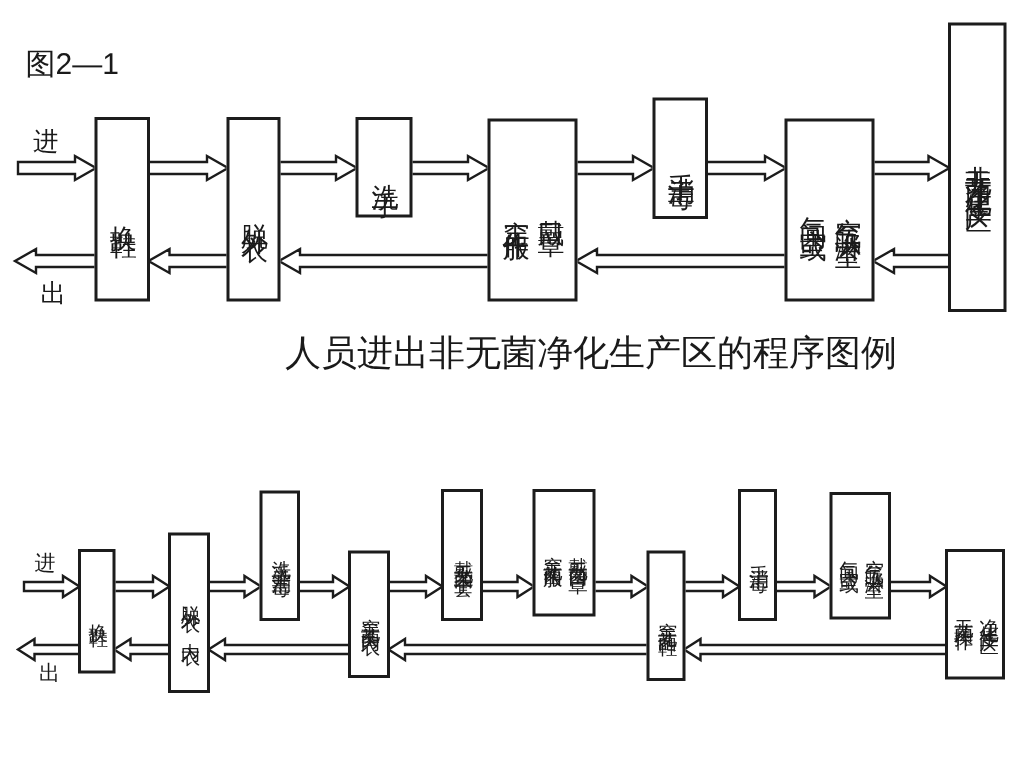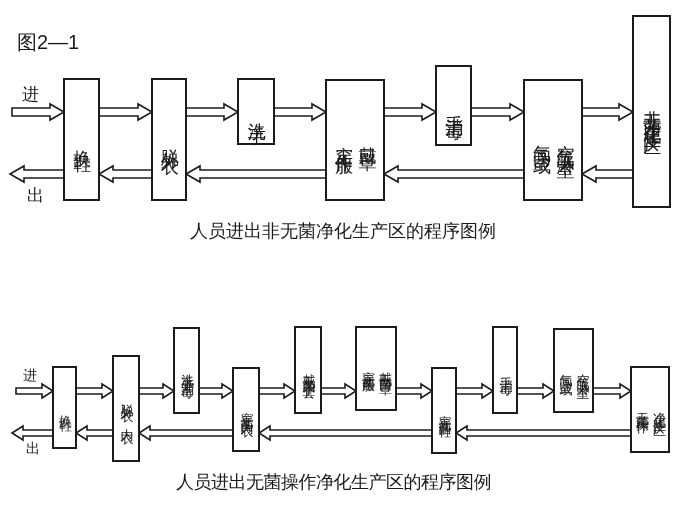--- a/index.html
+++ b/index.html
@@ -32,21 +32,21 @@
   .endpoint {
     position: absolute;
     z-index: 2;
     white-space: nowrap;
   }
   .endpoint.f1 { font-size: 17px; }
   .endpoint.f2 { font-size: 14px; }
   .caption {
     position: absolute;
     z-index: 2;
-    font-size: 18px;
+    font-size: 24px;
     white-space: nowrap;
   }
   .caption.c2 { letter-spacing: -0.5px; }
   .box {
     position: absolute;
     z-index: 2;
     box-sizing: border-box;
     border: 2px solid #1c1c1c;
     background: #ffffff;
     display: flex;
@@ -195,15 +195,14 @@
     </div>
   </div>
 
   <div class="box f2" style="left:630px; top:366px; width:40px; height:87px">
     <div class="cols">
       <span class="vtext">无菌操作</span>
       <span class="vtext">净化生产区</span>
     </div>
   </div>
 
-  <div class="caption c2" style="left:176px; top:470px">人员进出无菌操作净化生产区的程序图例</div>
 
 </div>
 
 </body></html>

